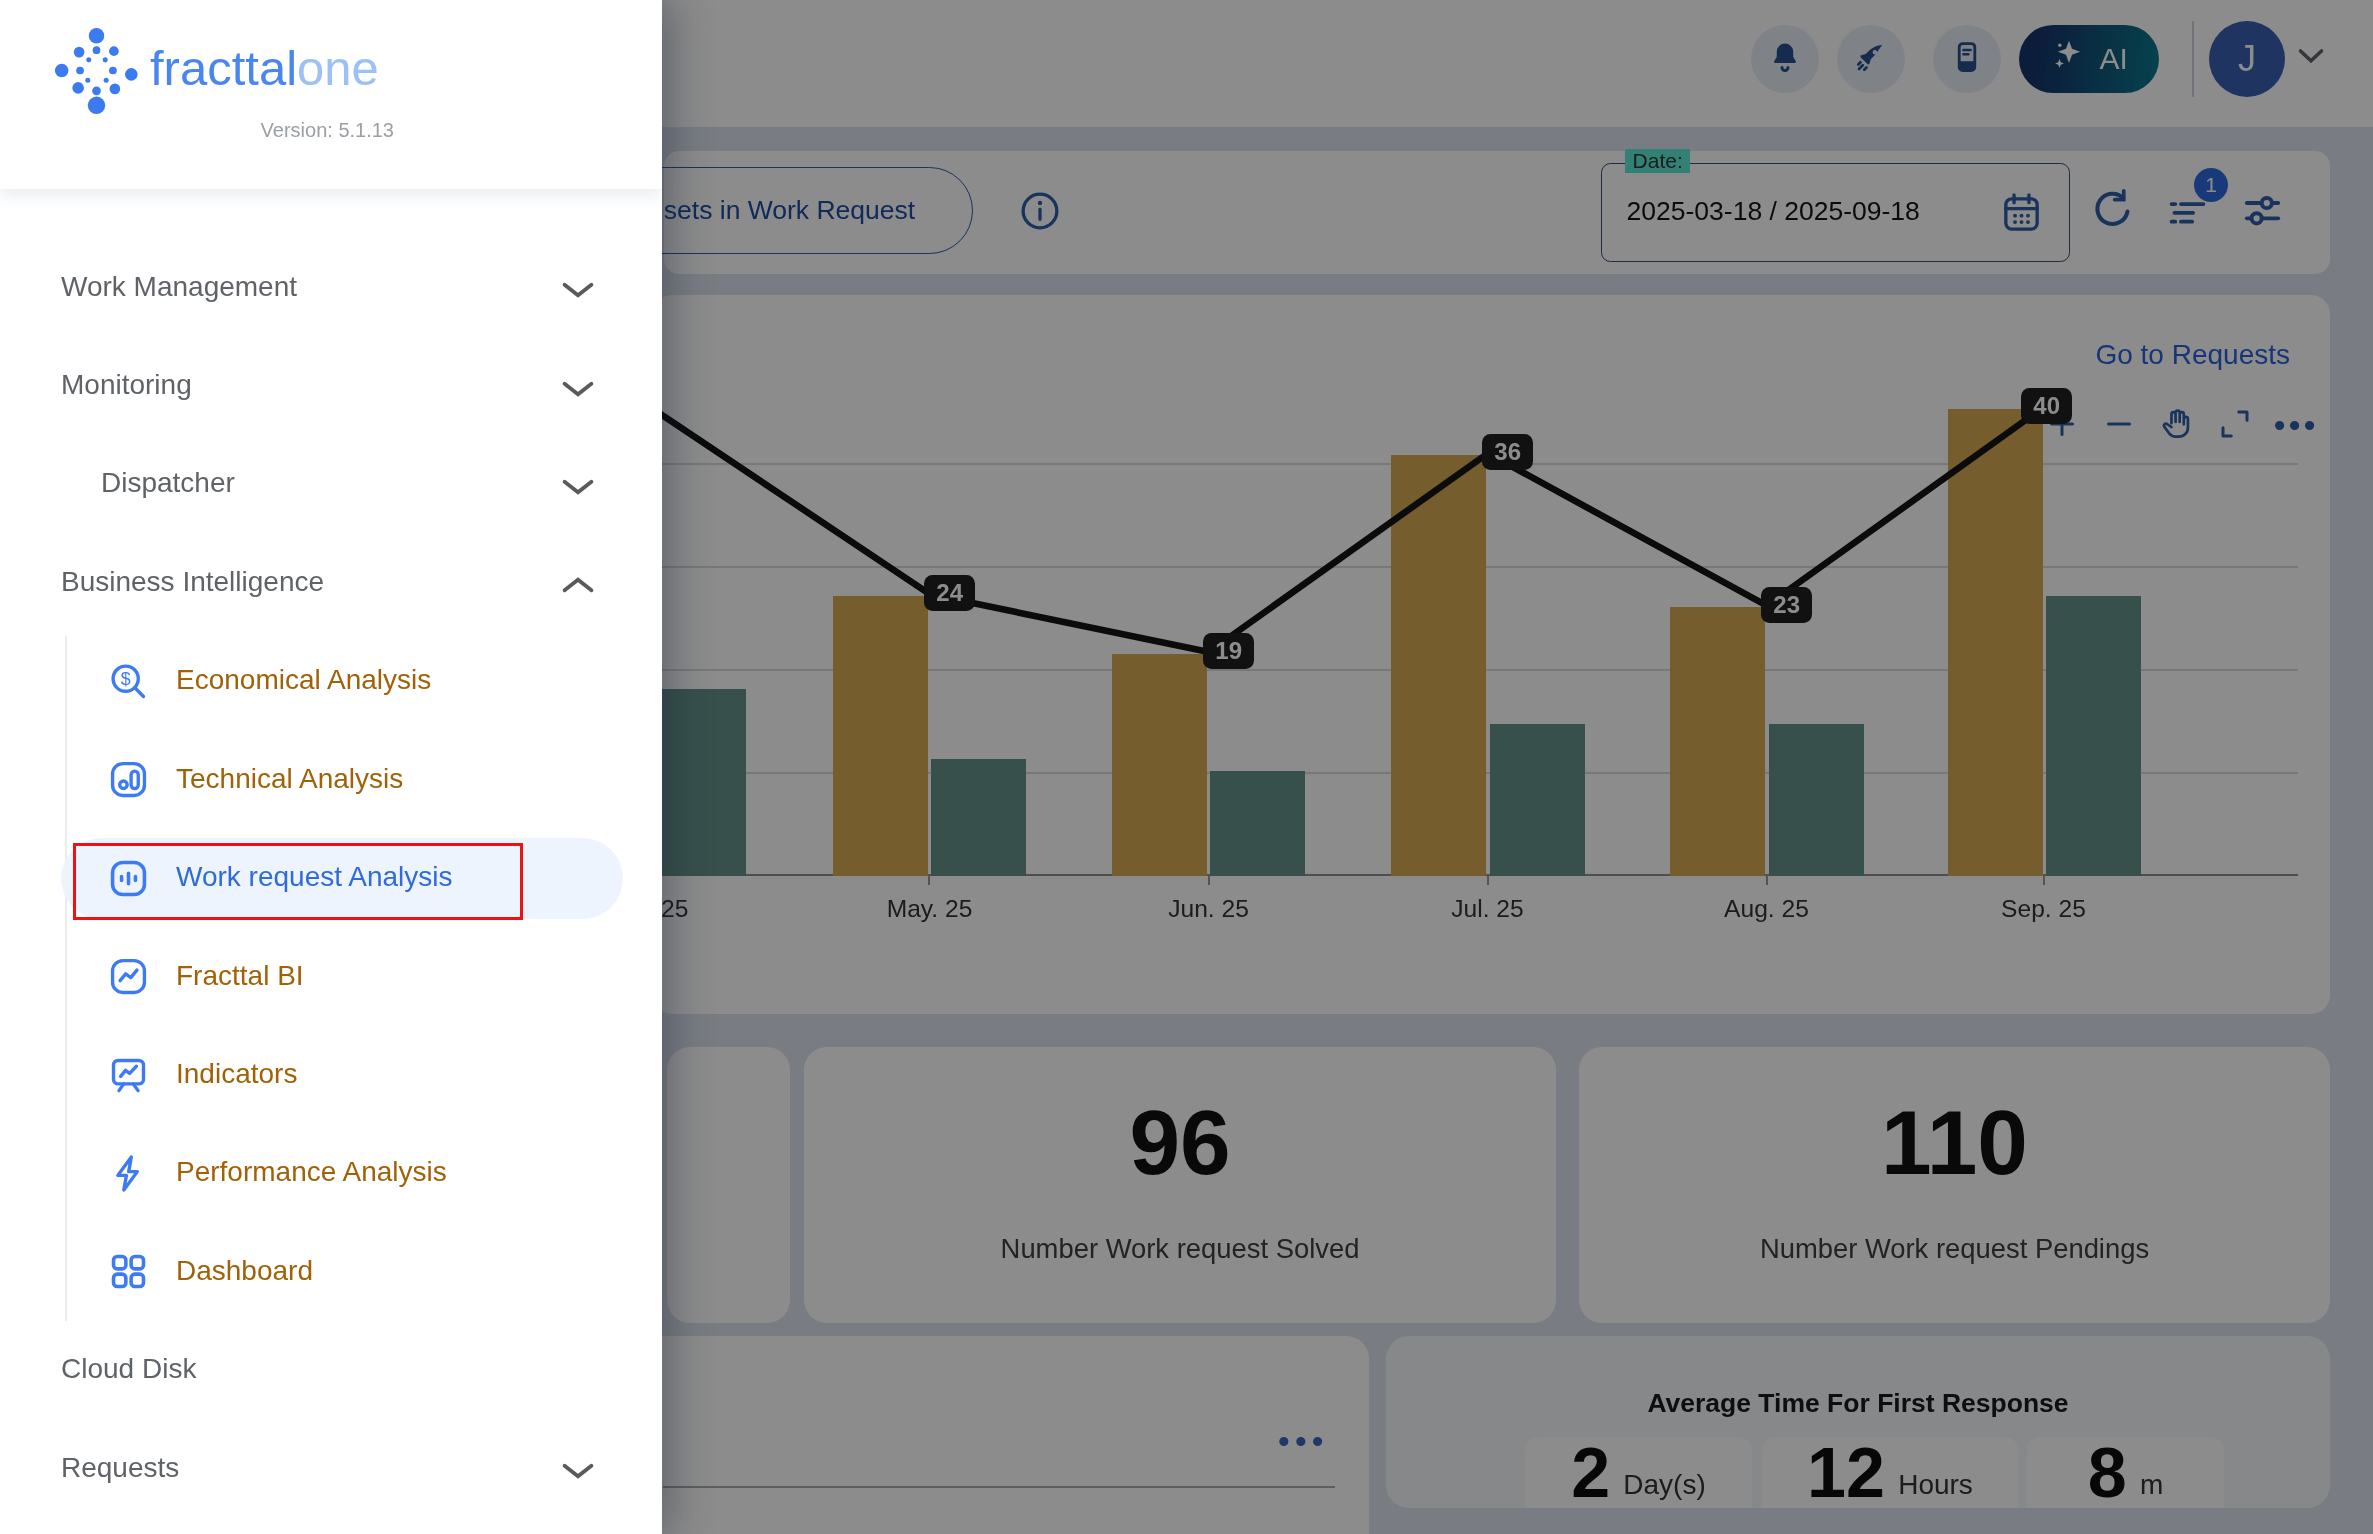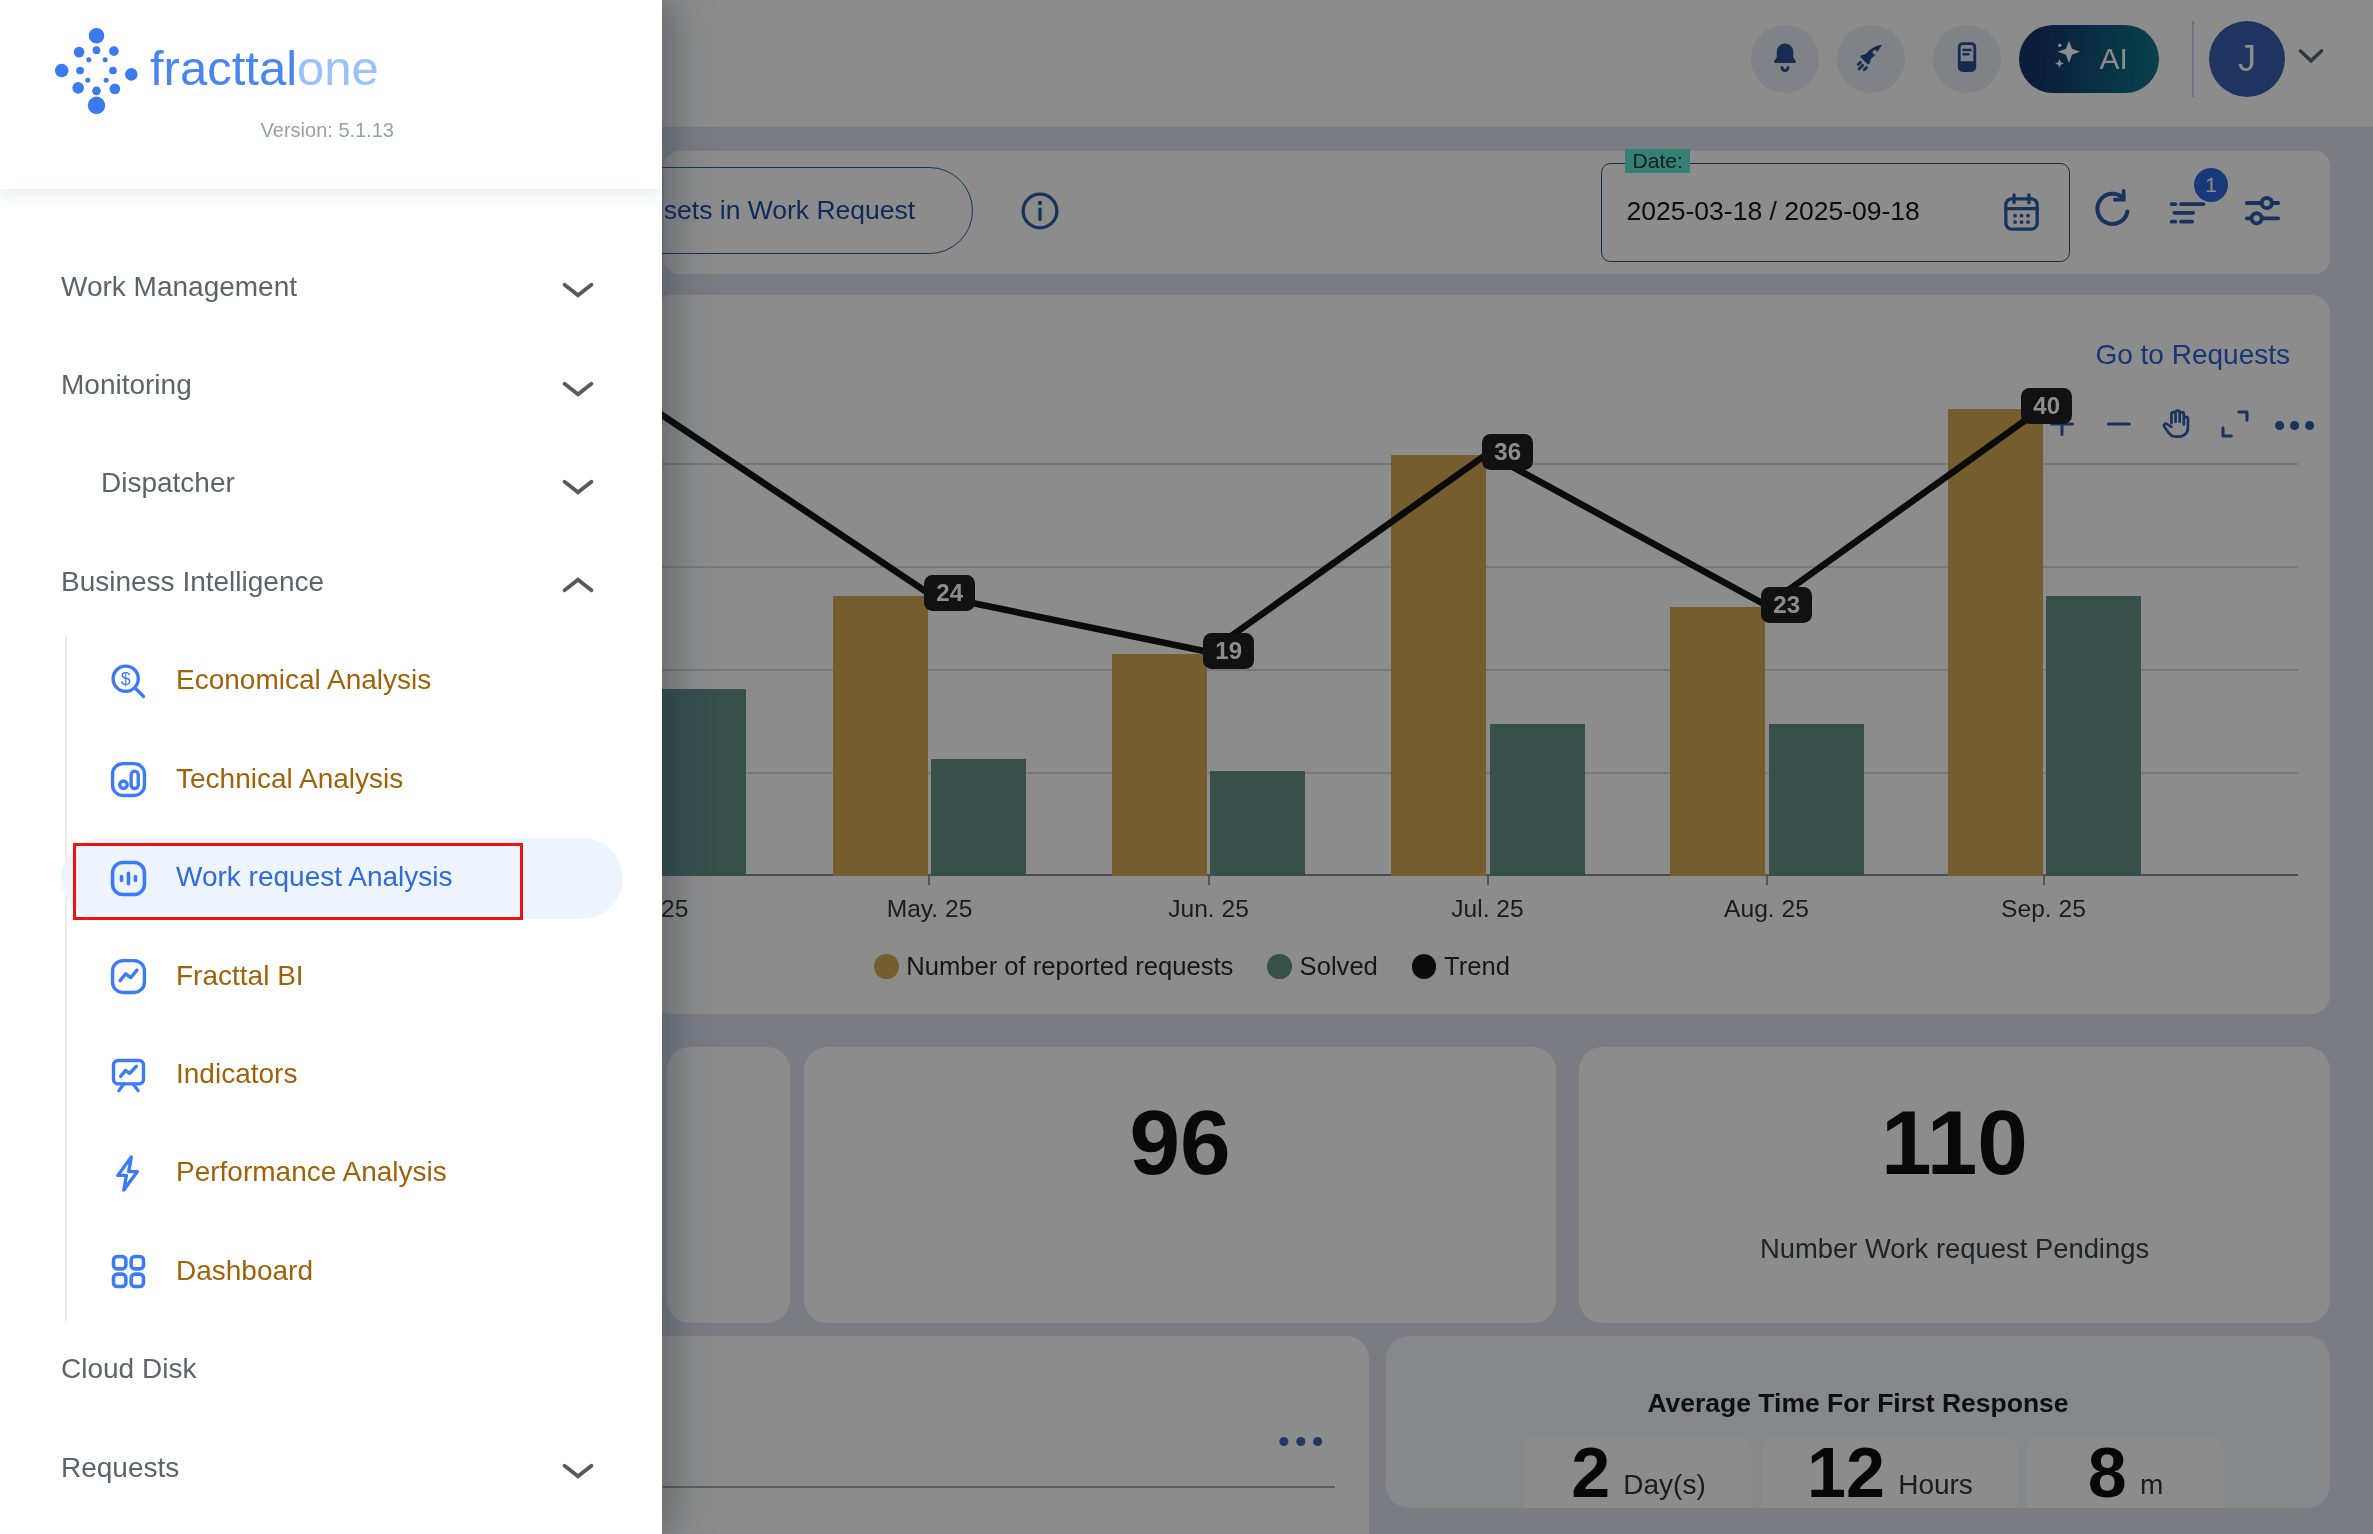--- a/index.html
+++ b/index.html
@@ -225,38 +225,25 @@
       <svg width="1645" height="469" style="position:absolute;left:0;top:0;overflow:visible;" viewBox="0 0 1738 496">
         <polyline points="-4,0 292,198 587,259 882,49 1177,210 1470,0" fill="none" stroke="#151515" stroke-width="7" stroke-linejoin="round"></polyline>
       </svg>
       <div class="trend-badge" style="left: 271px; top: 168px;">24</div>
       <div class="trend-badge" style="left: 550px; top: 226px;">19</div>
       <div class="trend-badge" style="left: 829px; top: 27.4px;">36</div>
       <div class="trend-badge" style="left: 1108px; top: 180px;">23</div>
       <div class="trend-badge" style="left: 1368px; top: -19px;">40</div>
     </div>
 
-  <div class="abs legend-row" style="left:804px;top:952px;width:776px;">
-    <span class="legend-item">
-      <span class="legend-dot" id="dot0" style="background: rgb(215, 169, 82);"></span>
-      <span>Number of reported requests</span>
-    </span>
-    <span class="legend-item">
-      <span class="legend-dot" id="dot1" style="background: rgb(100, 147, 139);"></span>
-      <span>Solved</span>
-    </span>
-    <span class="legend-item">
-      <span class="legend-dot" id="dot2" style="background: rgb(21, 21, 21);"></span>
-      <span>Trend</span>
-    </span>
-  </div>
 
   <div class="abs card" style="left:667px;top:1047px;width:123px;height:276px;"></div>
   <div class="abs card" style="left:804px;top:1047px;width:752px;height:276px;">
     <div class="bignum" style="margin-top:44px;">96</div>
+    <div class="statlabel" style="margin-top:38px;">Number Work request Solved</div>
   </div>
   <div class="abs card" style="left:1579px;top:1047px;width:751px;height:276px;">
     <div class="bignum" style="margin-top:44px;">110</div>
     <div class="statlabel" style="margin-top:38px;">Number Work request Pendings</div>
   </div>
 
   <div class="abs card" style="left:606px;top:1336px;width:763px;height:218px;">
     <span class="abs blue-dots" style="right:40px;top:87px;">•••</span>
     <div class="abs" style="left:57px;top:150px;width:672px;height:1.9px;background:#ABABAB;"></div>
   </div>

